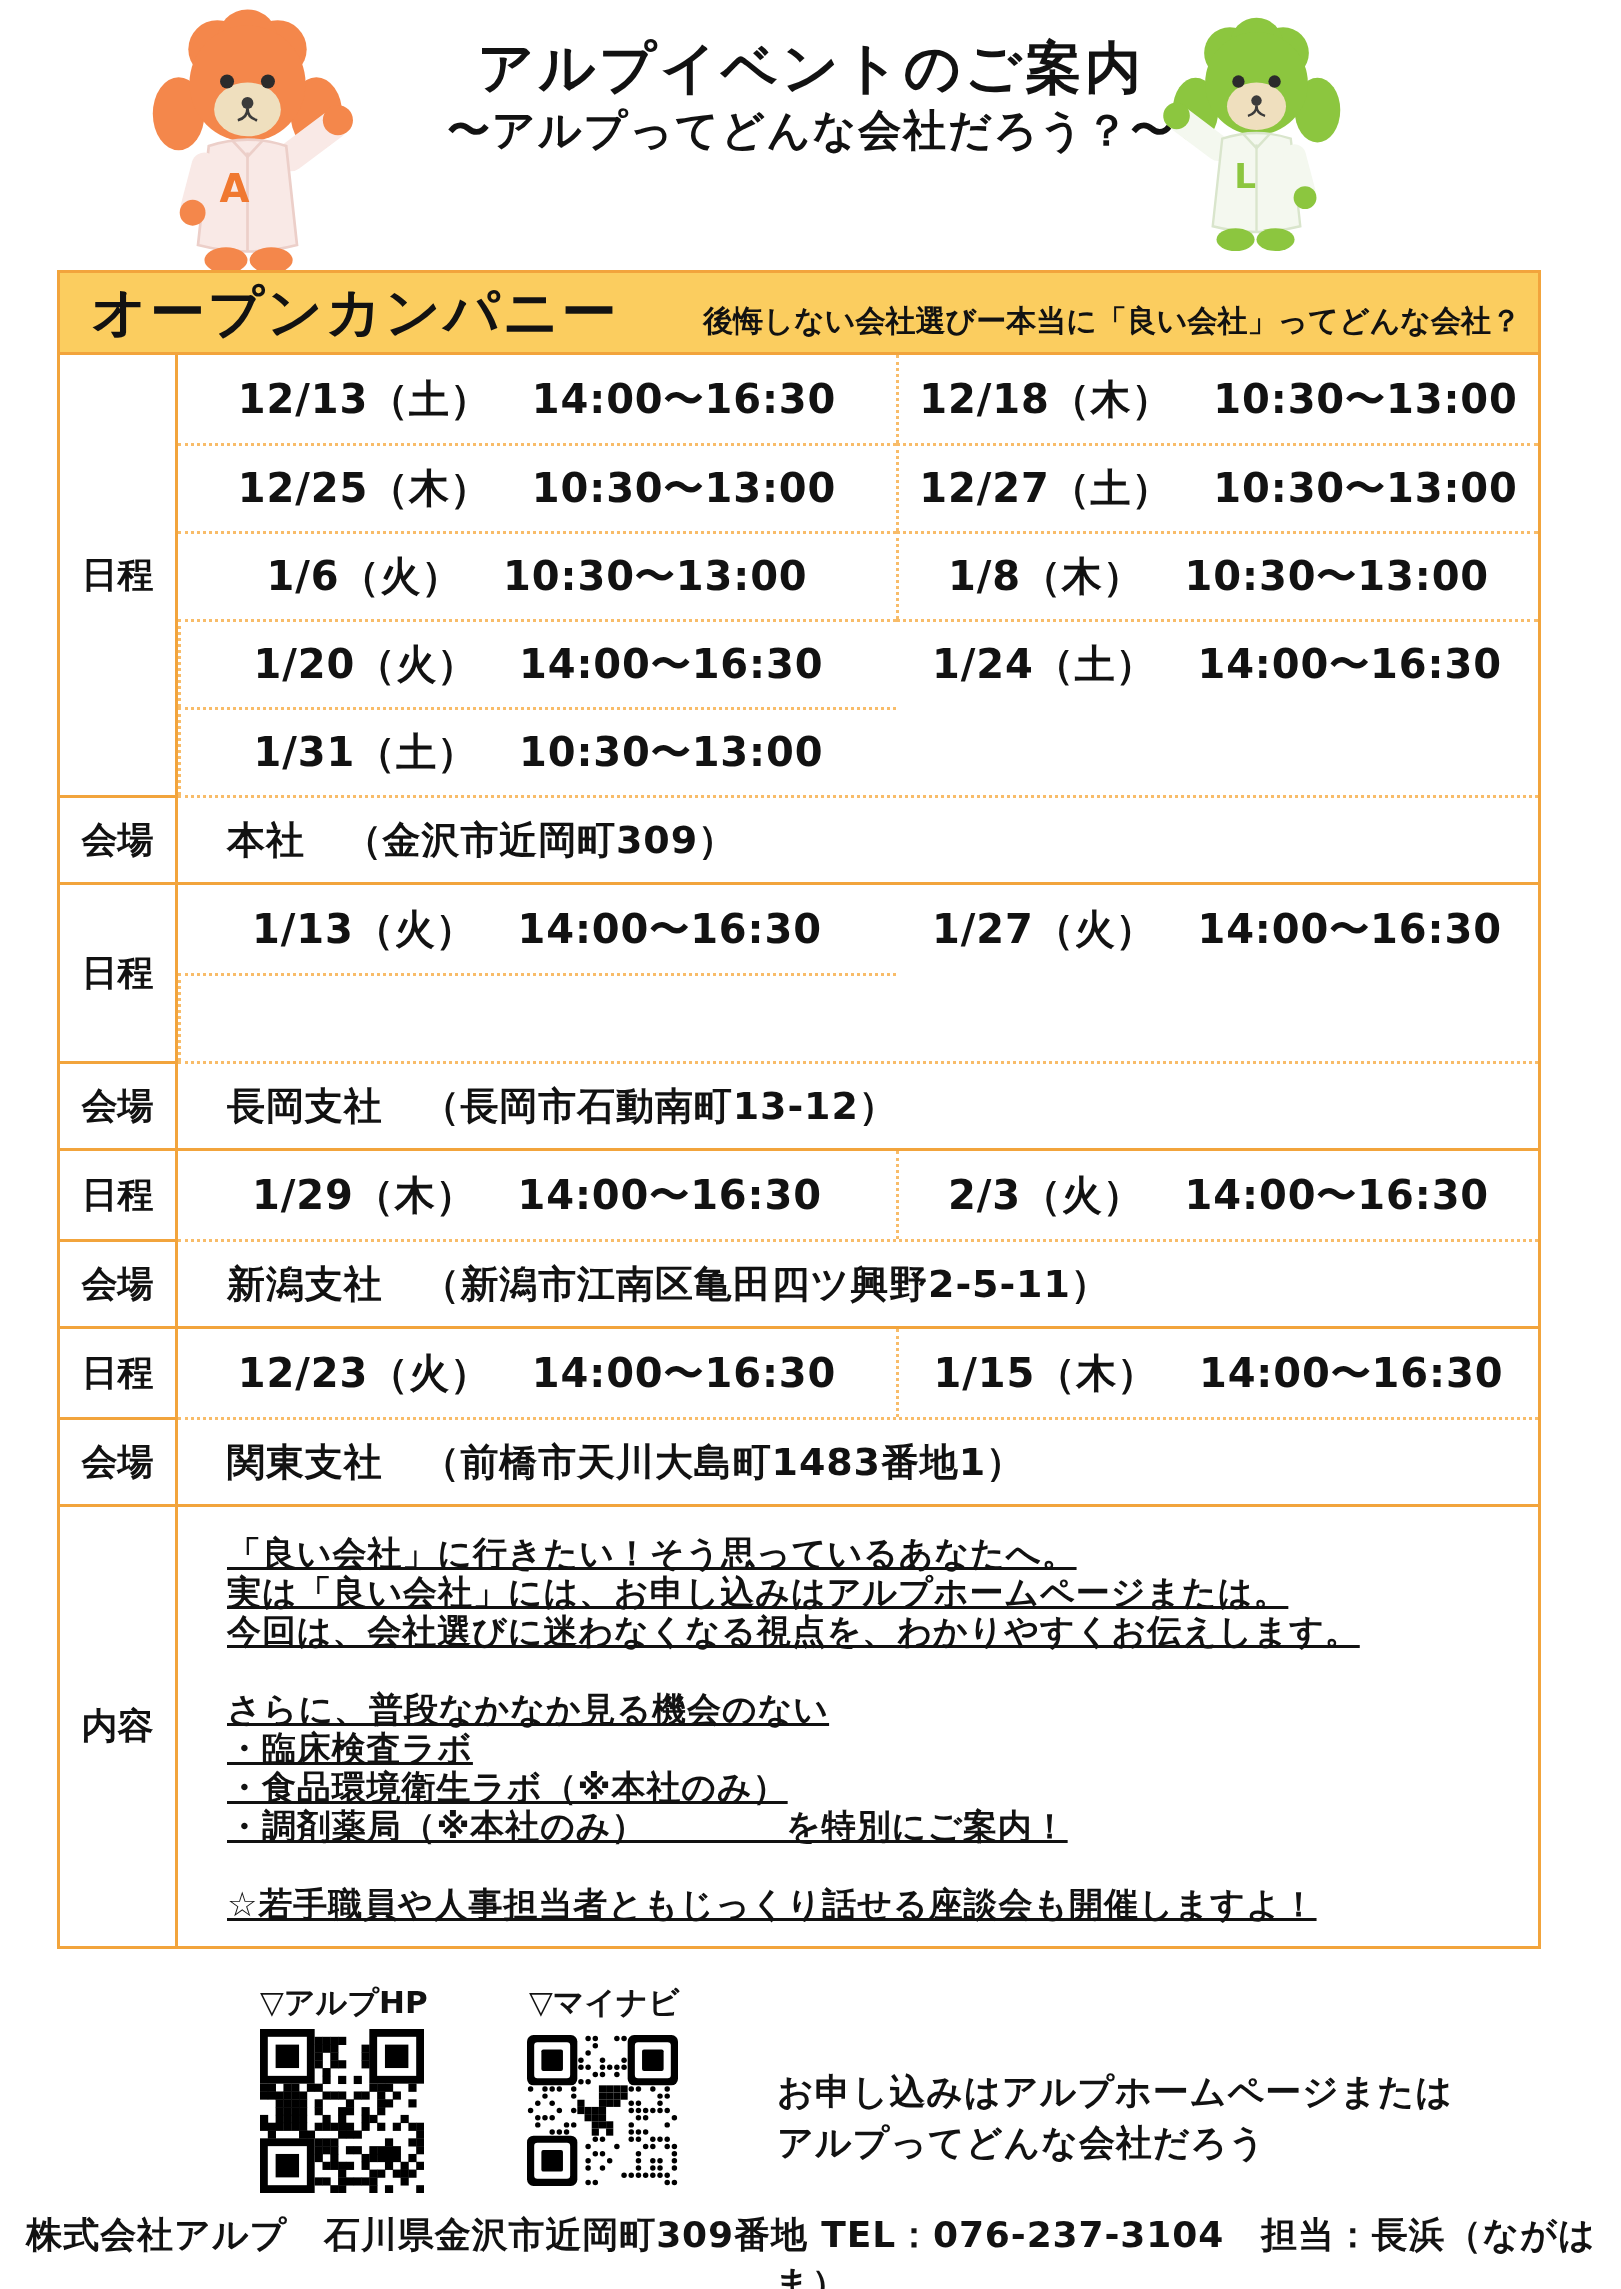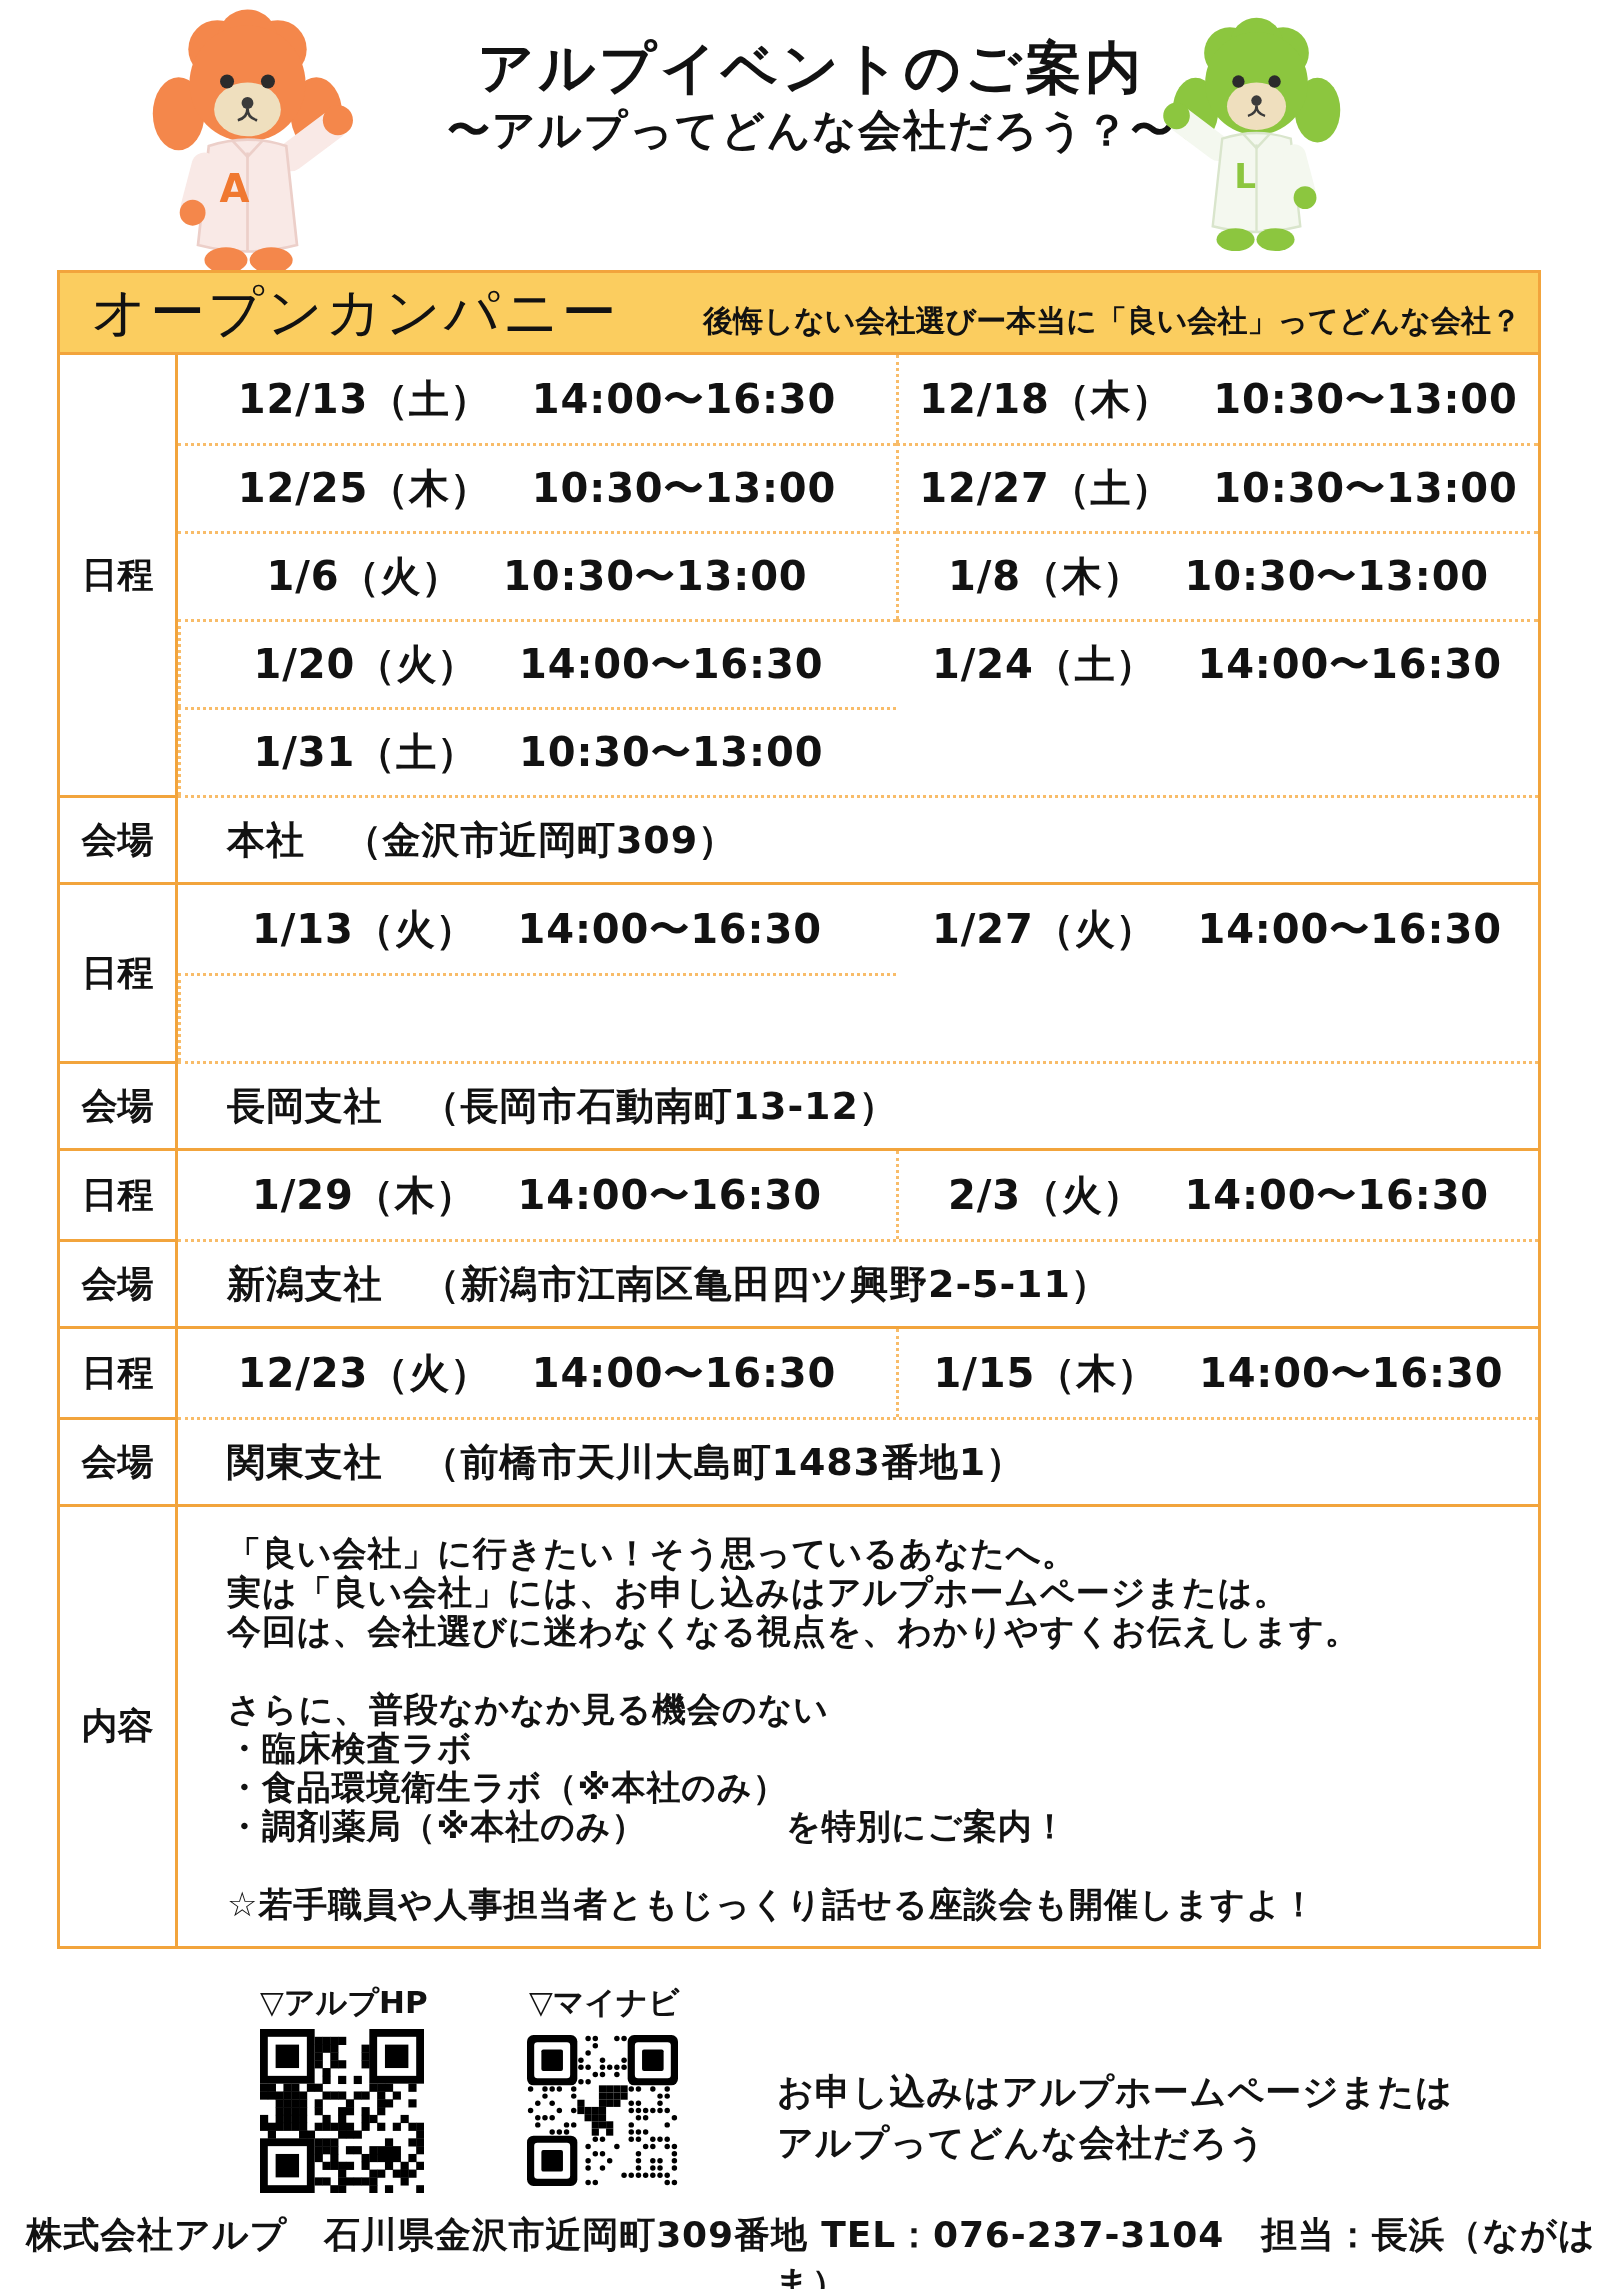--- a/index.html
+++ b/index.html
@@ -20,39 +20,39 @@
   .page-subtitle{position:absolute;top:102px;left:0;right:0;text-align:center;
     font-size:43px;font-weight:800;letter-spacing:1.8px;}
   .mascot{position:absolute;}
   #mascot-left{left:133px;top:3.6px;width:229px;height:269px;}
   #mascot-right{left:1153px;top:12.7px;width:207px;height:238px;}
   
   .alp-table{position:absolute;left:57px;top:270px;width:1484px;
     border:3.6px solid var(--o);background:#fff;}
   .banner{height:82px;background:var(--yellow);border-bottom:3.6px solid var(--o);
     display:flex;align-items:center;padding-left:31px;}
-  .banner-title{font-size:55px;font-weight:400;letter-spacing:2.7px;}
+  .banner-title{font-size:55px;font-weight:700;letter-spacing:2.7px;}
   .banner-sub{font-size:30px;font-weight:700;margin-left:84px;margin-top:18px;}
   .block{display:flex;}
   .lab{width:118px;flex:0 0 118px;border-right:3.6px solid var(--o);
     display:flex;align-items:center;justify-content:center;
     font-size:36px;font-weight:700;}
   .dates{flex:1;display:grid;grid-template-columns:52.8% 47.2%;}
   .dcell{height:88px;display:flex;align-items:center;justify-content:center;
     font-size:40px;font-weight:700;letter-spacing:0.9px;}
   .dcell.r{border-left:3.6px dotted var(--od);}
   .dates .dcell:nth-child(n+3){border-top:3.6px dotted var(--od);}
   .venue{display:flex;border-bottom:3.6px solid var(--o);}
   .venue .lab{border-top:3.6px solid var(--o);height:87px;}
   .venue .vtext{flex:1;border-top:3.6px dotted var(--od);height:87px;
     display:flex;align-items:center;padding-left:49px;
     font-size:38px;font-weight:700;letter-spacing:0.9px;}
   .contentrow{display:flex;}
   .contentrow .ctext{flex:1;padding:27px 35px 22px 49px;
-    font-size:34px;font-weight:700;line-height:39px;letter-spacing:0.9px;}
+    font-size:34px;font-weight:700;line-height:39px;letter-spacing:0.9px;text-decoration:underline;}
   .cline{min-height:39px;white-space:pre;}
   
   .qr-label{position:absolute;font-size:31px;font-weight:700;}
   #qr-label-alp{left:260px;top:1982px;}
   #qr-label-mynavi{left:529px;top:1982px;}
   .qr-box{position:absolute;}
   #qr-alp{left:260px;top:2029px;width:164px;height:164px;}
   #qr-mynavi{left:527px;top:2035px;width:151px;height:151px;}
   .apply-text{position:absolute;left:777px;top:2066px;
     font-size:36px;font-weight:700;line-height:51px;letter-spacing:0.9px;}

